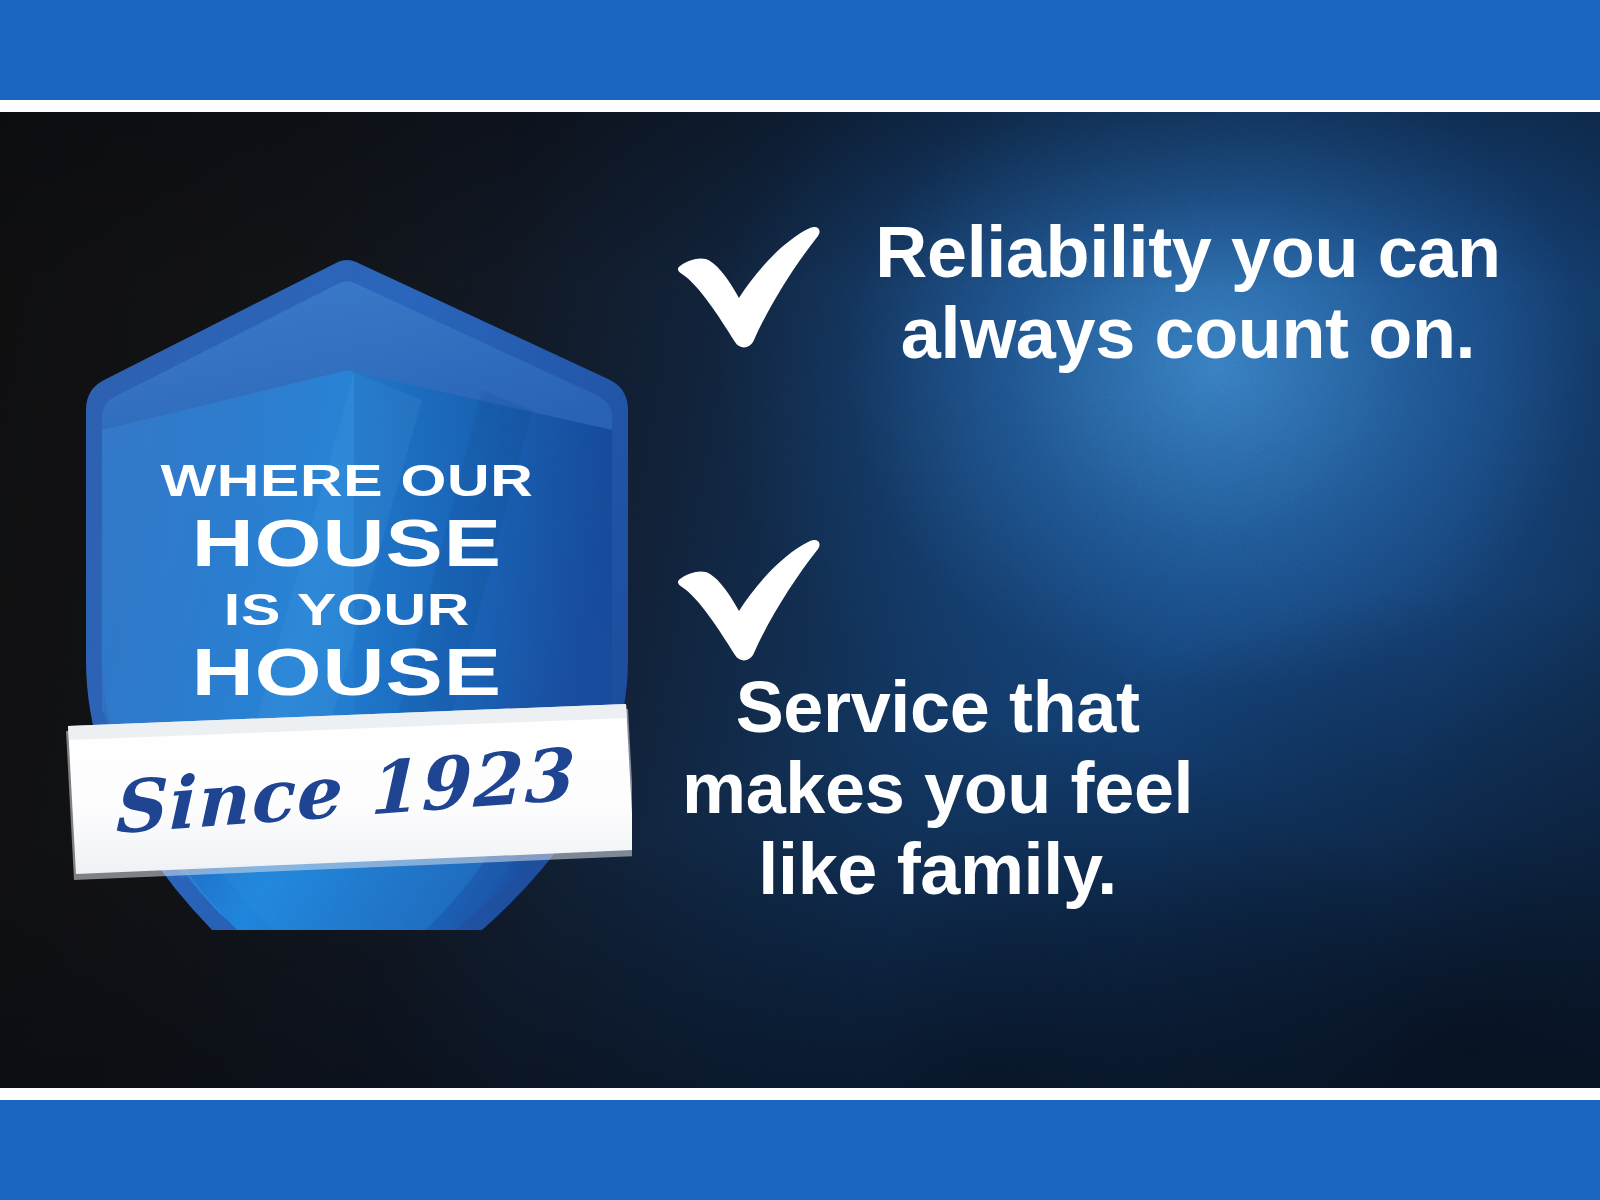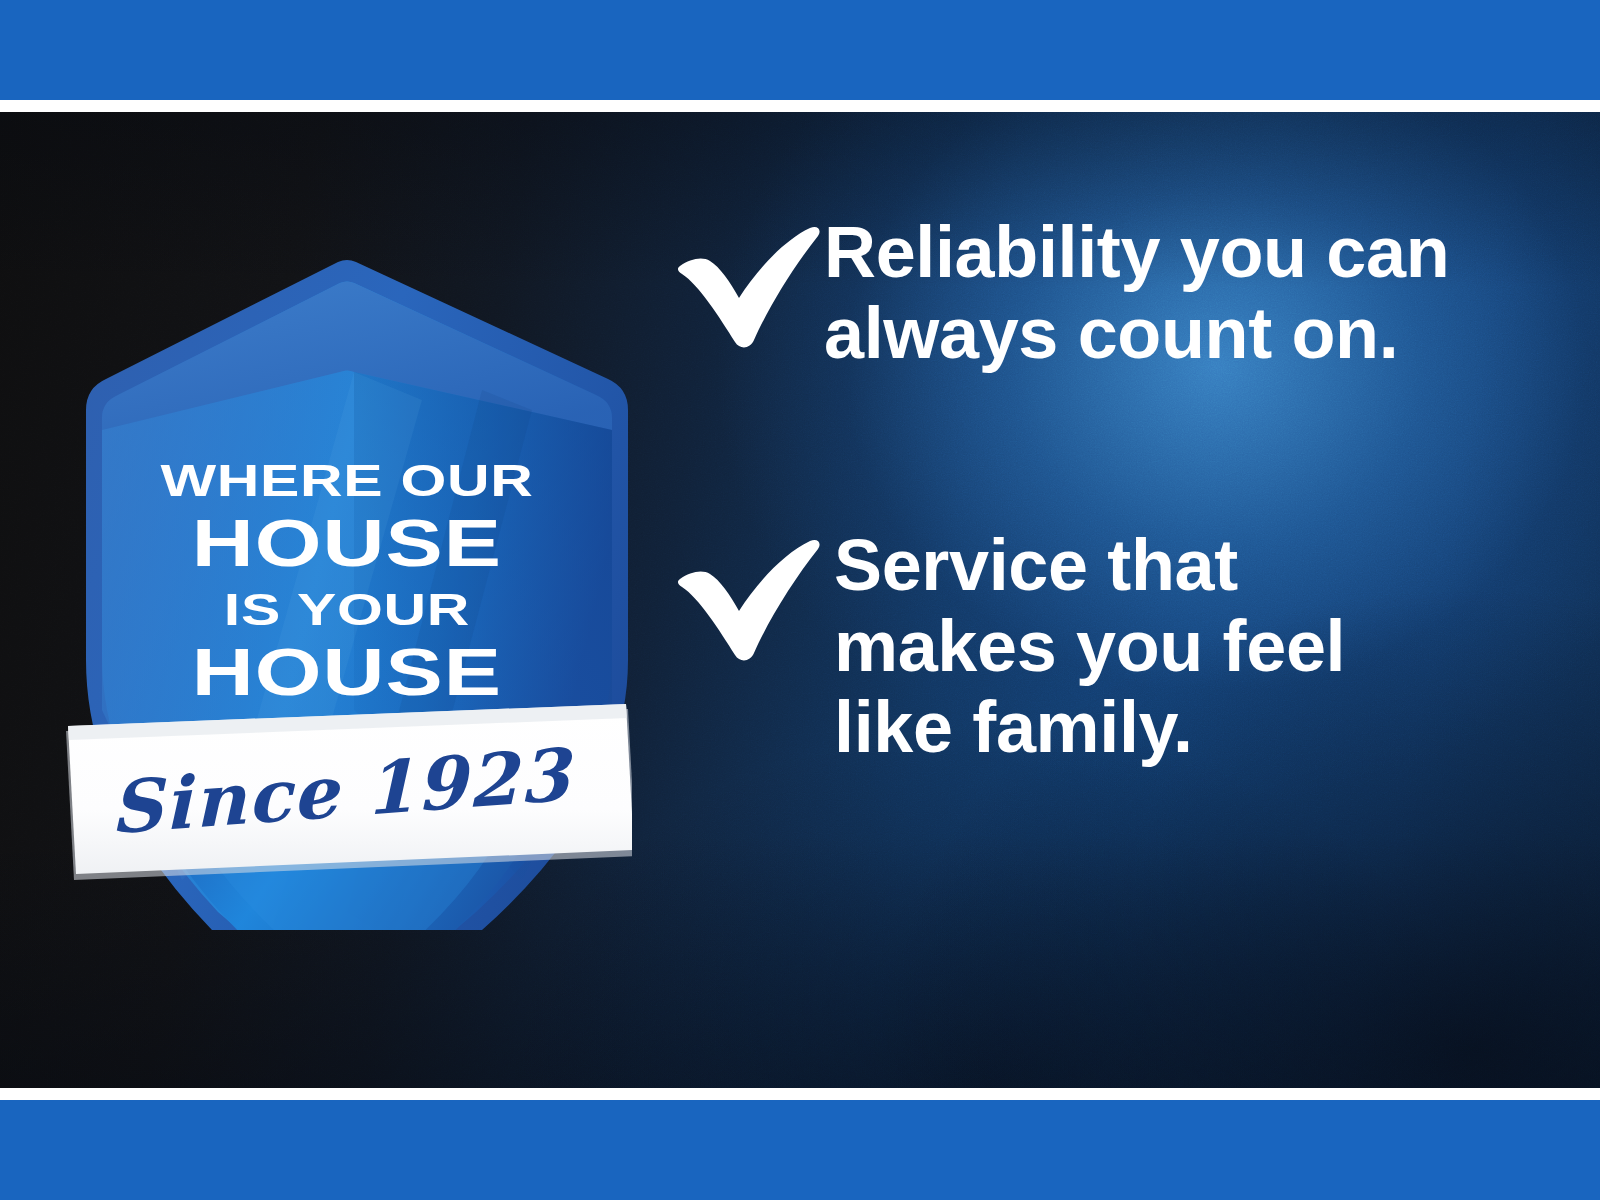--- a/index.html
+++ b/index.html
@@ -133,23 +133,24 @@
   #bullets {
     position: absolute;
     left: 672px;
     top: 96px;
     width: 880px;
   }
   .bullet {
     position: relative;
     display: flex;
     align-items: flex-start;
+    text-align: center;
   }
   .b-1 { margin-top: 0px; }
-  .b-2 { margin-top: 148px; }
+  .b-2 { margin-top: 148px; flex-direction: column; }
   .b-3 { margin-top: 132px; }
 
   .check {
     flex: 0 0 auto;
     width: 152px;
     height: 124px;
     margin-top: 18px;
   }
   .check svg { display: block; width: 100%; height: 100%; }
 

